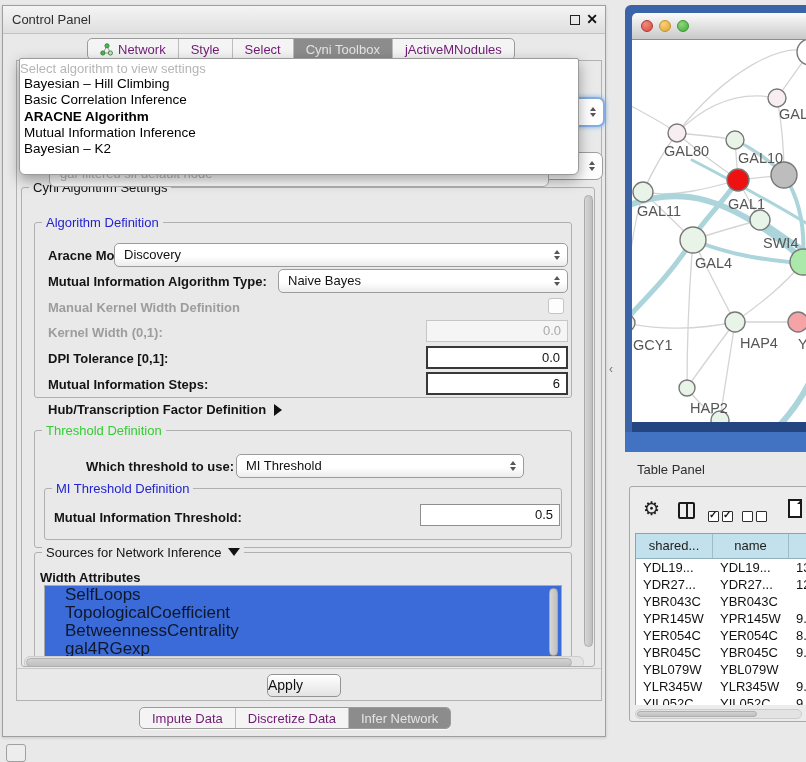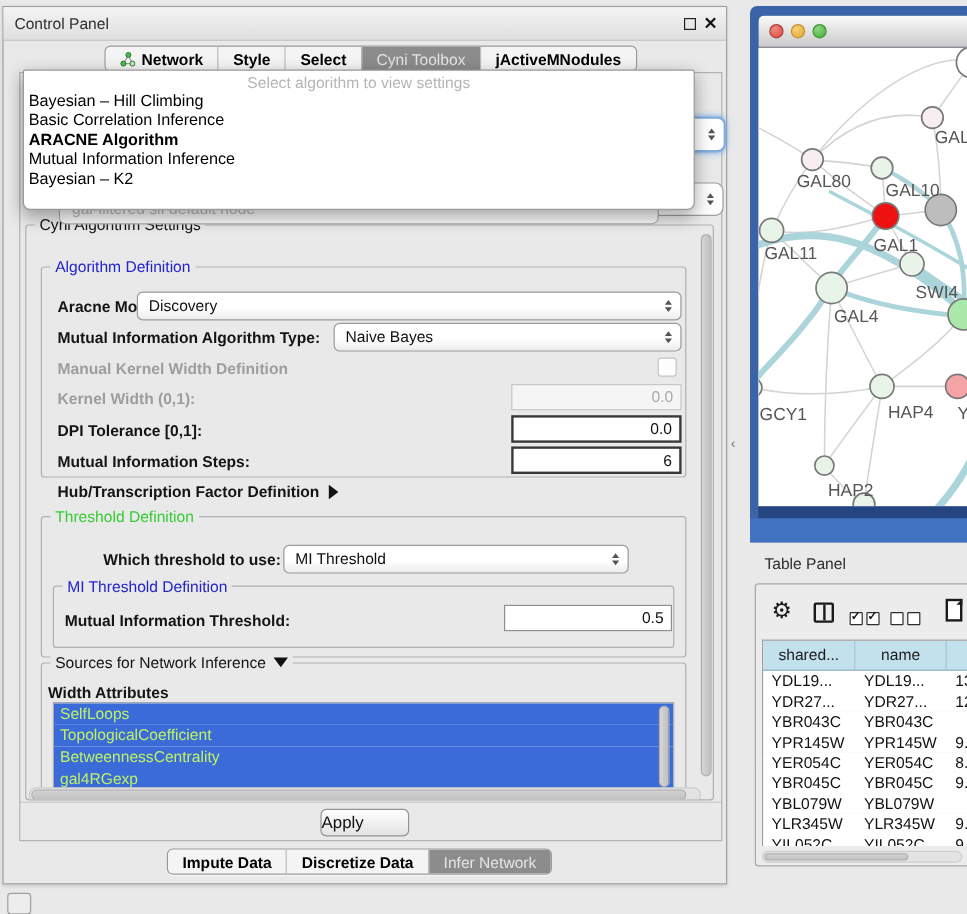--- a/index.html
+++ b/index.html
@@ -8,36 +8,36 @@
 
   
   #control-window{position:absolute;left:2px;top:5px;width:604px;height:732px;background:#e9e9e9;border:1px solid #9f9f9f;box-shadow:0 1px 3px rgba(0,0,0,.15)}
   .cp-header{position:absolute;left:0;top:0;width:602px;height:28px;background:linear-gradient(#f4f4f4,#dfdfdf);border-bottom:1px solid #c2c2c2}
   .cp-title{position:absolute;left:9px;top:0;line-height:28px;font-size:13px;color:#2e2e2e}
   .float-icon{position:absolute;right:25px;top:9px;width:10px;height:10px;border:1.6px solid #222;background:transparent}
   .close-icon{position:absolute;right:7px;top:5px;font-size:14px;font-weight:bold;color:#111;cursor:default}
 
   
   .seg{display:flex;height:22px;border:1px solid #9b9b9b;border-radius:5px;overflow:hidden;background:#f4f4f4;box-shadow:0 1px 0 rgba(255,255,255,.7)}
-  .seg .sg{padding:0 12px;font-size:13px;font-weight:bold;line-height:21px;color:#000000;border-left:1px solid #bdbdbd;display:flex;align-items:center;gap:5px;white-space:nowrap}
+  .seg .sg{padding:0 12px;font-size:13px;font-weight:normal;line-height:21px;color:#701a75;border-left:1px solid #bdbdbd;display:flex;align-items:center;gap:5px;white-space:nowrap}
   .seg .sg:first-child{border-left:none}
   .seg .sg.sel{background:#8c8c8c;color:#e4e4e4;font-weight:normal}
   #top-tabs{position:absolute;left:84px;top:32px}
   #bottom-tabs{position:absolute;left:136px;top:701px}
 
   .content-panel{position:absolute;left:13px;top:54px;width:586px;height:641px;border:1px solid #b2b2b2;background:#e9e9e9}
 
   
   .ghost-combo-focus{position:absolute;left:558px;top:91px;width:44px;height:30px;border:2px solid #84ade0;border-radius:7px;background:#fff;box-shadow:0 0 5px #7fb0e8;z-index:5}
   .ghost-combo2{position:absolute;left:538px;top:146px;width:62px;height:28px;border:1px solid #9e9e9e;border-radius:7px;background:#fdfdfd;z-index:5}
   .ghost-combo-dis{position:absolute;left:46px;top:155px;width:500px;height:26px;border:1px solid #aeaeae;border-radius:6px;background:#fbfbfb;z-index:5;font-size:13px;color:#b9b9b9;line-height:24px;padding-left:10px;overflow:hidden}
 
   
   .popup{position:absolute;left:16px;top:52px;width:560px;height:117px;background:#fff;border:1px solid #9a9a9a;border-radius:2px 2px 6px 6px;box-shadow:0 5px 14px rgba(0,0,0,.35);z-index:40;padding-top:2px}
-  .popup .phead{color:#b5b5b5;text-align:center;font-size:13px;height:15px;line-height:15px}
+  .popup .phead{color:#b5b5b5;text-align:left;font-size:13px;height:15px;line-height:15px}
   .popup .pitem{font-size:13.5px;height:16.3px;line-height:16.3px;padding-left:4px;color:#000;white-space:nowrap}
   .popup .pitem.bold{font-weight:bold}
 
   
   .grp{position:absolute;border:1px solid #b0b0b0;border-radius:3px}
   .grp-label{position:absolute;font-size:13px;background:#e9e9e9;padding:0 4px;white-space:nowrap;z-index:2}
   .flabel{position:absolute;font-size:13px;font-weight:bold;color:#141414;white-space:nowrap}
   .flabel.dis{color:#9d9d9d}
   .plain{font-weight:bold}
 
@@ -51,21 +51,21 @@
   .tf{position:absolute;background:#fff;font-size:13px;color:#111;text-align:right;padding:0 6px;line-height:19px}
   .tf.strong{border:2px solid #383838}
   .tf.mid{border:1px solid #8f8f8f}
   .tf.dis{border:1px solid #c6c6c6;background:#f5f5f5;color:#a8a8a8}
   .checkbox{position:absolute;width:16px;height:16px;border:1px solid #c4c4c4;border-radius:3px;background:#fdfdfd}
 
   .arrow-right{display:inline-block;width:0;height:0;border-top:6px solid transparent;border-bottom:6px solid transparent;border-left:8px solid #111;margin-left:8px;vertical-align:-2px}
   .arrow-down{display:inline-block;width:0;height:0;border-left:6px solid transparent;border-right:6px solid transparent;border-top:8px solid #111;margin-left:6px;vertical-align:1px}
 
   .list{position:absolute;background:#fff;border:1px solid #a9a9a9;overflow:hidden}
-  .li{height:18px;line-height:18px;background:#3a6bd8;color:#bef264;font-size:13px;padding-left:5px;white-space:nowrap}
+  .li{height:18px;line-height:18px;background:#3a6bd8;color:#0f172a;font-size:17px;padding-left:20px;white-space:nowrap}
 
   .vthumb{position:absolute;background:linear-gradient(90deg,#d6d6d6,#bfbfbf);border:1px solid #ababab;border-radius:5px}
   .htrack{position:absolute;background:#e3e3e3;border:1px solid #cdcdcd;border-radius:6px}
   .hthumb{position:absolute;background:linear-gradient(#d2d2d2,#c0c0c0);border:1px solid #b0b0b0;border-radius:5px}
 
   .btn{position:absolute;background:linear-gradient(#ffffff,#e3e3e3);border:1px solid #949494;border-radius:5px;font-size:14px;color:#111;text-align:left;line-height:21px}
   .divider-line{position:absolute;left:14px;top:662px;width:584px;height:1px;background:#c9c9c9}
 
   
   .nw-frame{position:absolute;left:625px;top:5px;width:190px;height:447px;background:#3a63a8;border-radius:6px 0 0 0;overflow:hidden}

